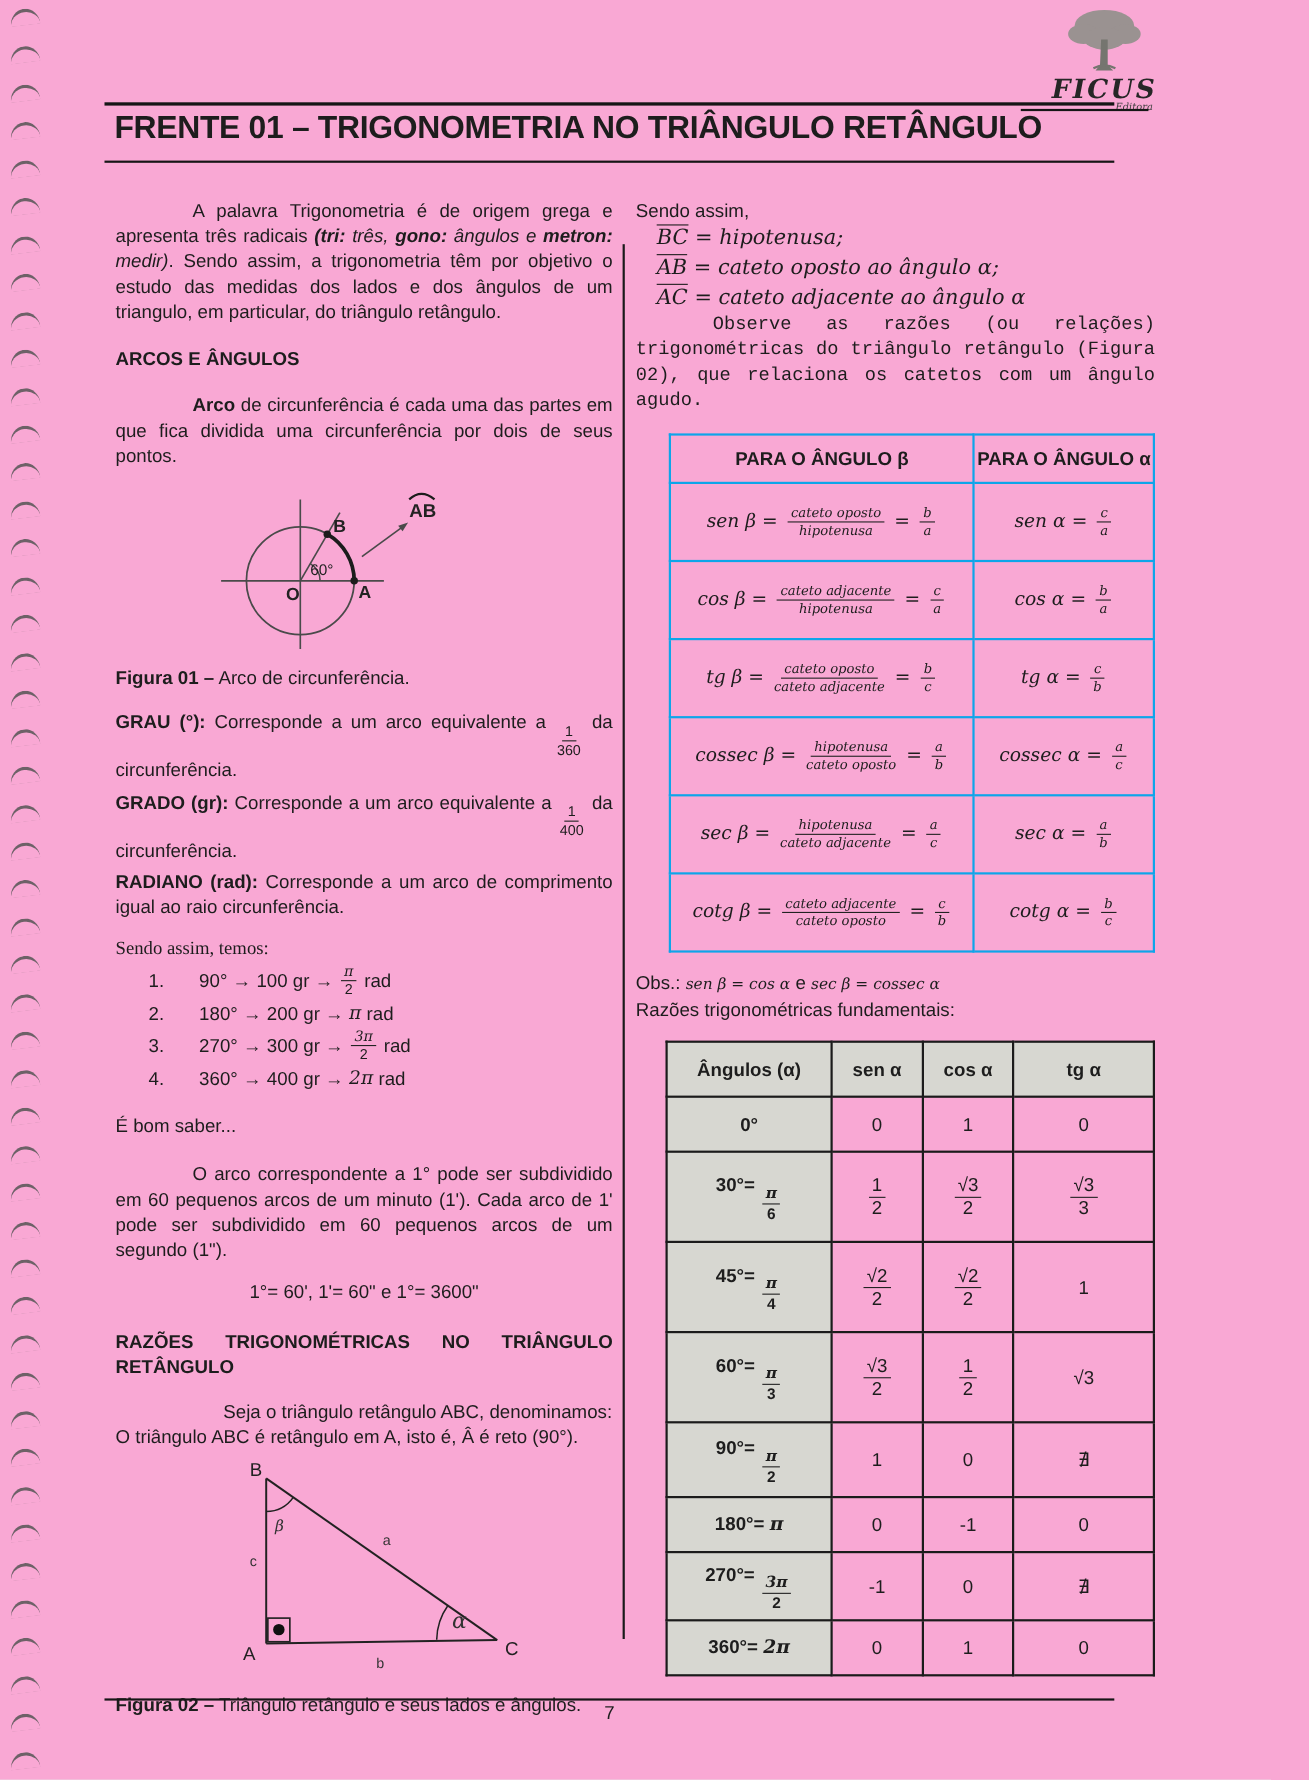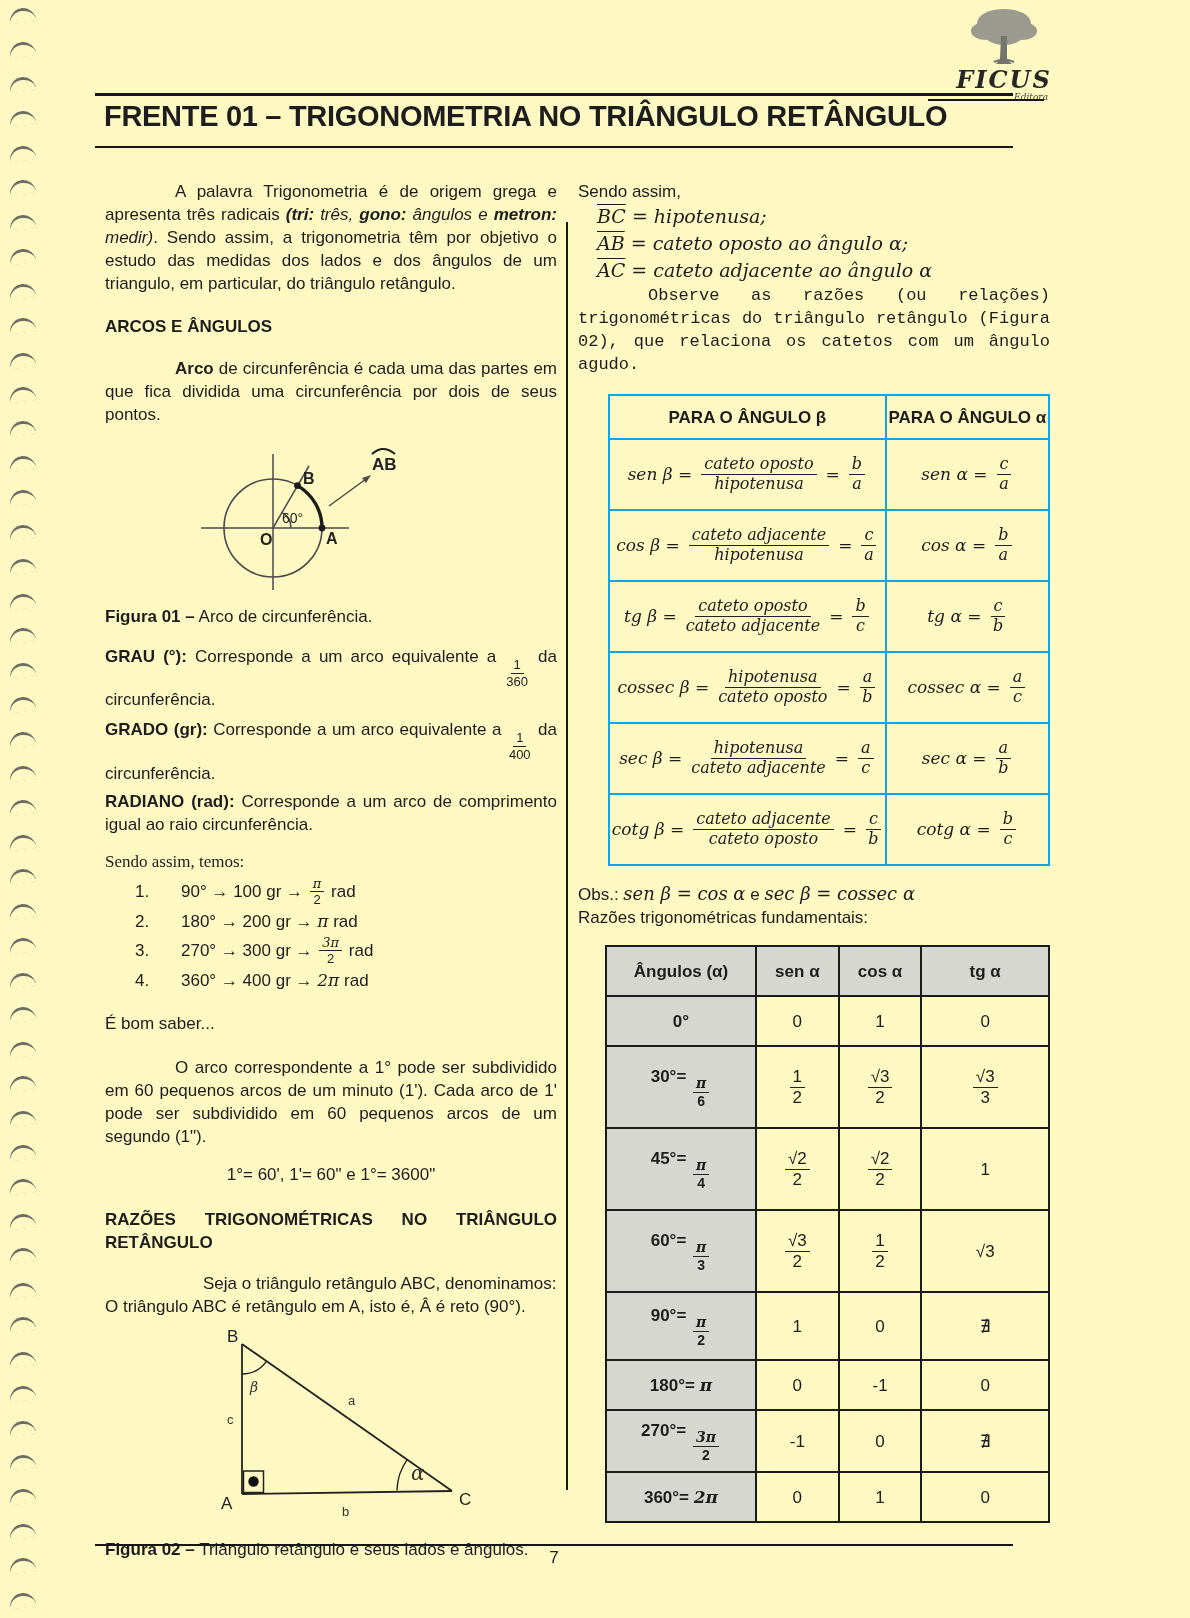--- a/index.html
+++ b/index.html
@@ -1,16 +1,16 @@
 <!DOCTYPE html>
 <html><head>
 <meta charset="utf-8">
 <style>
   html,body{margin:0;padding:0;background:#e8e8e6;}
-  .page{position:relative;width:1190px;height:1618px;background:#fef9c3;
+  .page{position:relative;width:1190px;height:1618px;background:#f9a8d4;
         font-family:"Liberation Sans","DejaVu Sans",sans-serif;color:#1d1d1d;overflow:hidden;}
 
   
   .spiral{position:absolute;left:9px;top:8px;height:1600px;display:flex;flex-direction:column;justify-content:space-between;}
   .ring{width:27px;height:12px;border-top:3px solid #555;border-radius:50% 50% 0 0 / 100% 100% 0 0;
         transform:rotate(-7deg);opacity:.85;}
 
   
   .logo{position:absolute;left:946px;top:6px;width:116px;text-align:center;}
   .logo-name{font-family:"DejaVu Serif",serif;font-style:italic;font-weight:bold;font-size:24px;
@@ -59,24 +59,24 @@
   .defs{font-family:"DejaVu Serif",serif;font-style:italic;font-size:19px;line-height:27px;text-align:left;}
   .ov{text-decoration:overline;margin-left:19px;}
 
   
   .t1{border-collapse:collapse;margin:18px 0 0 30px;}
   .t1 th,.t1 td{border:2px solid #0ea5e9;text-align:center;vertical-align:middle;}
   .t1 th{width:275px;height:40px;font-size:17px;}
   .t1 th+th{width:162px;}
   .t1 td{height:67px;font-family:"DejaVu Serif",serif;font-style:italic;font-size:17px;}
   .eqrow{display:flex;align-items:center;justify-content:center;gap:7px;}
-  .t1 .frac{font-size:16px;}
+  .t1 .frac{font-size:12px;}
 
   .obs-line{margin-top:16px;text-align:left;}
-  .obs-line .m{font-size:18px;}
+  .obs-line .m{font-size:14px;}
 
   
   .t2{border-collapse:collapse;margin:16px 0 0 27px;font-size:17px;}
   .t2 th,.t2 td{border:2px solid #1b1b1b;text-align:center;vertical-align:middle;}
   .t2 th{background:#d7d7d1;height:46px;}
   .t2 td.ang{background:#d7d7d1;font-weight:bold;width:148px;}
   .t2 td{width:80px;}
   .t2 td:last-child{width:126px;}
   .t2 .frac.af{font-size:14px;font-weight:bold;vertical-align:-6px;}
   tr.h46 td{height:46px;} tr.h78 td{height:78px;} tr.h58 td{height:58px;} tr.h64 td{height:64px;}

